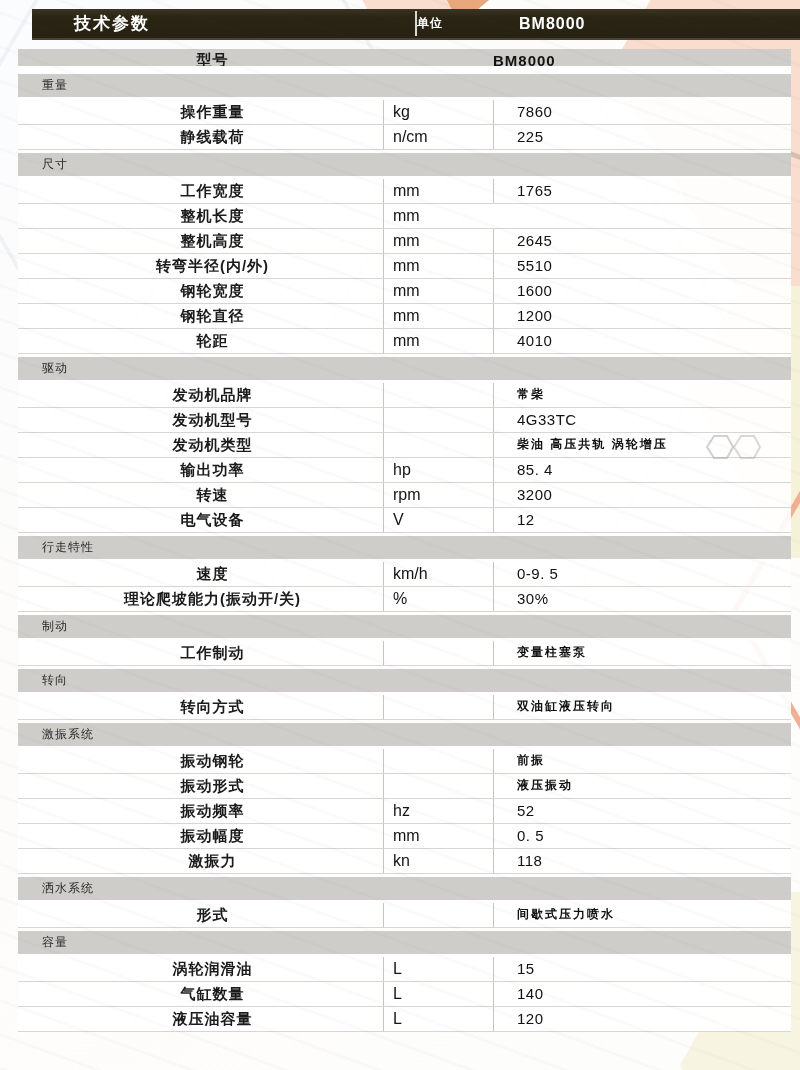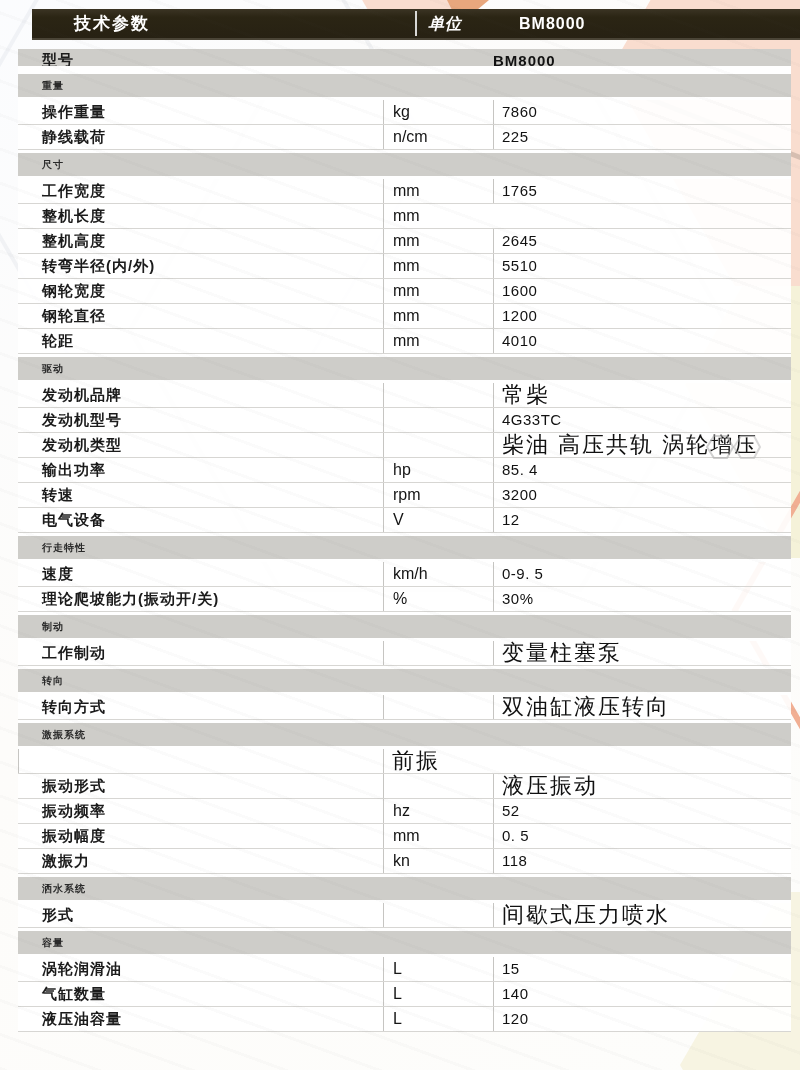--- a/index.html
+++ b/index.html
@@ -41,22 +41,22 @@
     margin-left:32px;
   }
   .topbar .bar-title{
     position:absolute;left:42px;top:0;line-height:29px;
     color:#ffffff;font-weight:bold;font-size:17px;letter-spacing:2px;
   }
   .topbar .bar-divider{
     position:absolute;left:383px;top:2px;width:2px;height:25px;background:#d8d8d6;
   }
   .topbar .bar-unit{
-    position:absolute;left:396px;top:0;line-height:29px;
-    color:#ffffff;font-weight:bold;font-size:16px;letter-spacing:1px;font-style:italic;
+    position:absolute;left:385px;top:0;line-height:29px;
+    color:#ffffff;font-weight:bold;font-size:12px;letter-spacing:1px;
   }
   .topbar .bar-model{
     position:absolute;left:487px;top:0;line-height:29px;
     color:#ffffff;font-weight:bold;font-size:16px;letter-spacing:1px;
   }
 
   
   .rows{
     position:absolute;left:18px;top:49px;width:773px;z-index:2;
   }
@@ -71,37 +71,37 @@
     height:29px;background:var(--section-row);
     border-top:3px solid #ffffff;border-bottom:3px solid #ffffff;
   }
   .row-data{
     height:25px;background:rgba(255,255,255,0.93);
     border-bottom:1px solid var(--row-line);
   }
   .cell{display:block;overflow:hidden;white-space:nowrap;}
   .cell-label{
     line-height:23px;padding-left:24px;
-    font-weight:bold;font-size:15px;letter-spacing:1px;color:var(--text-dark);
+    font-weight:bold;font-size:15px;letter-spacing:1px;color:var(--text-dark);text-align:center;
   }
   .row-model .cell-label{line-height:22px;}
   .section-label{
     display:block;line-height:23px;padding-left:24px;
-    font-weight:bold;font-size:10px;letter-spacing:1px;color:#2a2a2a;
+    font-weight:normal;font-size:12px;letter-spacing:1px;color:#2a2a2a;
   }
   .cell-unit{
     line-height:23px;padding-left:9px;
     font-size:16px;color:#141414;border-left:1px solid var(--col-line);
   }
   .cell-value{
-    line-height:23px;padding-left:8px;
+    line-height:23px;padding-left:23px;
     font-size:15px;letter-spacing:.5px;color:#111111;
     border-left:1px solid var(--col-line);
   }
-  .cell-value.cjk{font-weight:normal;font-size:22px;letter-spacing:2px;}
+  .cell-value.cjk{font-weight:bold;font-size:12px;letter-spacing:2px;}
   .row-model .cell-unit,.row-model .cell-value{border-left:none;}
   .row-model .cell-value{font-weight:bold;font-size:15px;letter-spacing:1px;padding-left:0;}
 </style>
 </head>
 <body>
 
 <svg class="bg-svg" width="800" height="1070" viewBox="0 0 800 1070">
 
   <polygon points="130,330 280,70 580,70 730,330 580,590 280,590" fill="none" stroke="rgba(150,158,175,0.14)" stroke-width="5"></polygon>
   <polygon points="-50,150 70,-58 310,-58 430,150 310,358 70,358" fill="none" stroke="rgba(150,158,175,0.10)" stroke-width="4"></polygon>
@@ -243,20 +243,21 @@
     </div>
     <div class="row-data">
       <span class="cell cell-label">转向方式</span>
       <span class="cell cell-unit"></span>
       <span class="cell cell-value cjk">双油缸液压转向</span>
     </div>
     <div class="row-section">
       <span class="section-label">激振系统</span>
     </div>
     <div class="row-data">
+      <span class="cell cell-label">振动钢轮</span>
       <span class="cell cell-unit"></span>
       <span class="cell cell-value cjk">前振</span>
     </div>
     <div class="row-data">
       <span class="cell cell-label">振动形式</span>
       <span class="cell cell-unit"></span>
       <span class="cell cell-value cjk">液压振动</span>
     </div>
     <div class="row-data">
       <span class="cell cell-label">振动频率</span>

